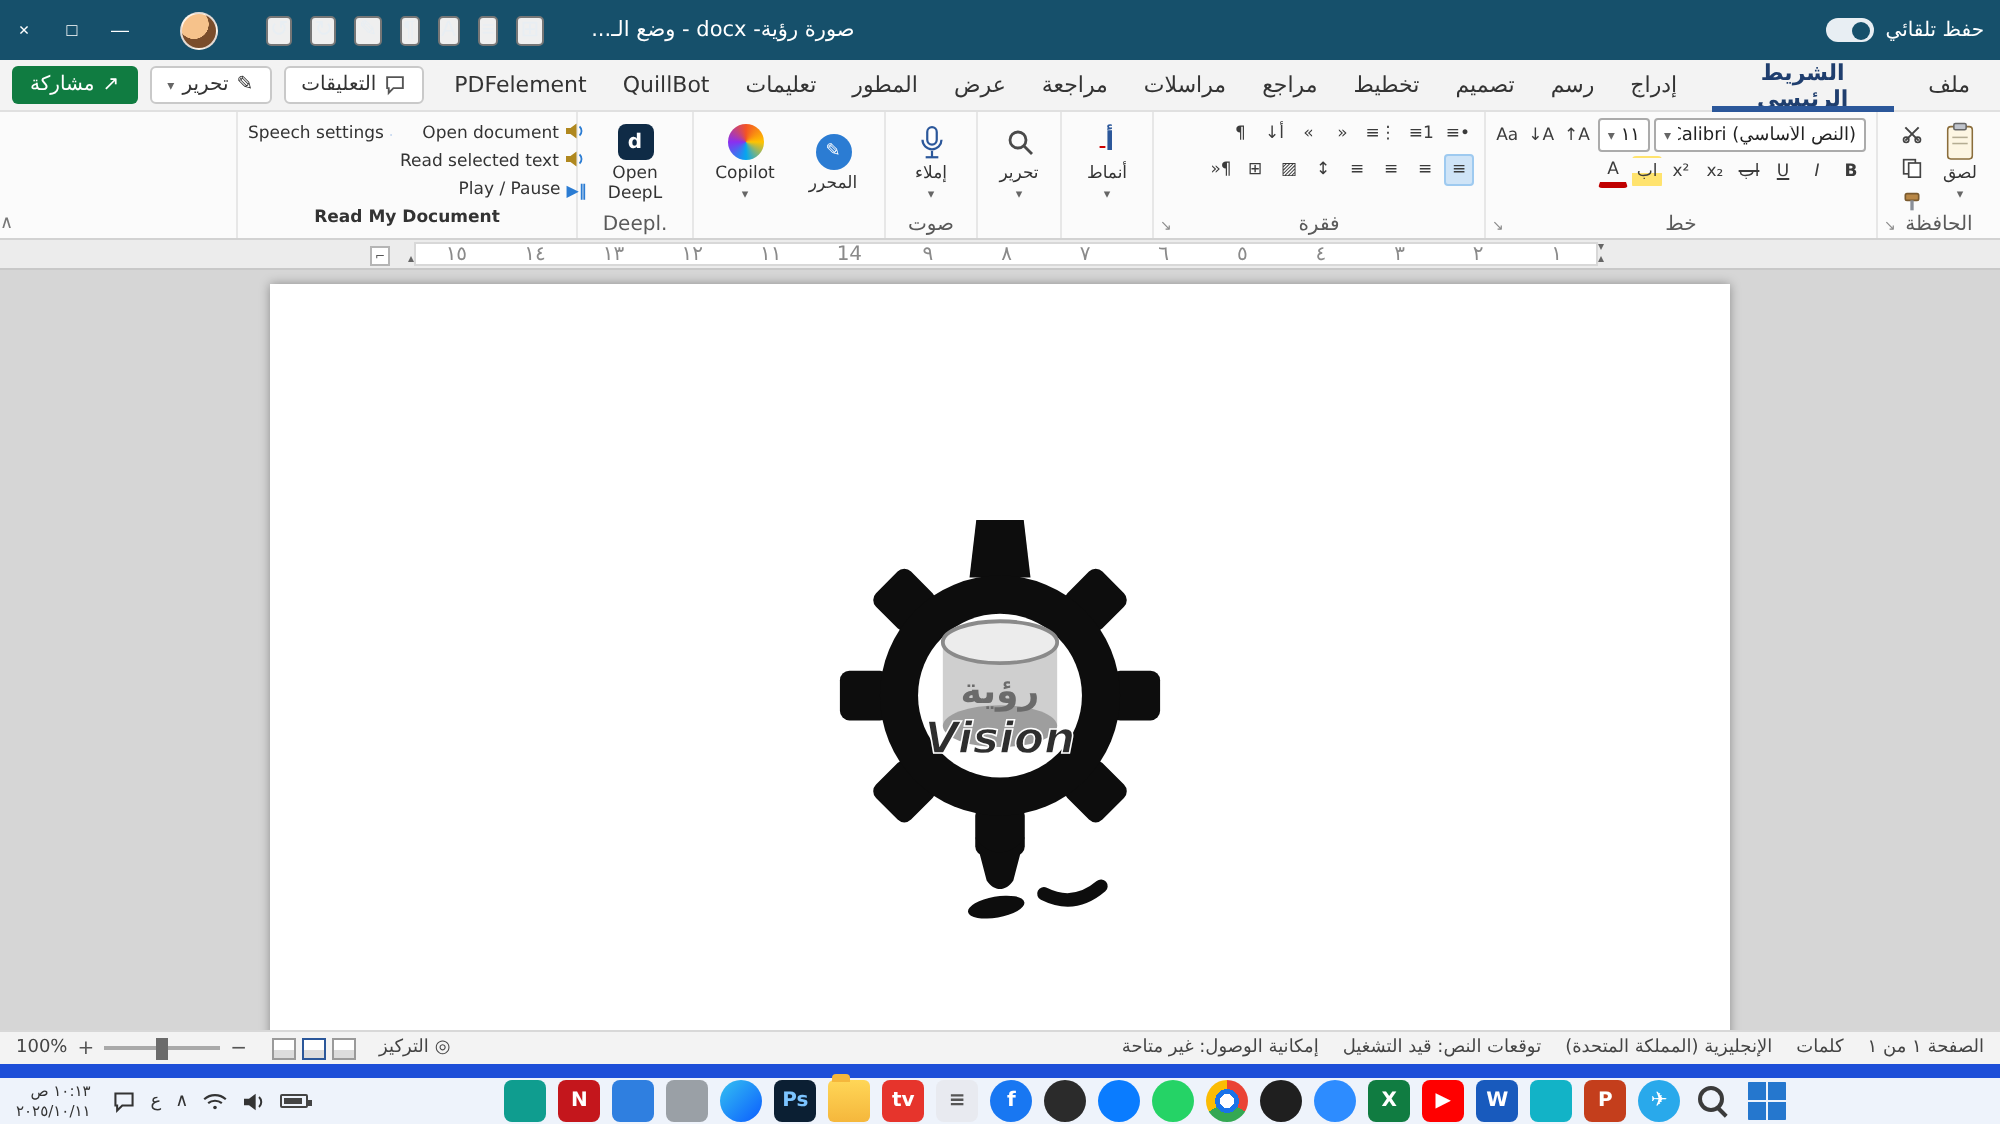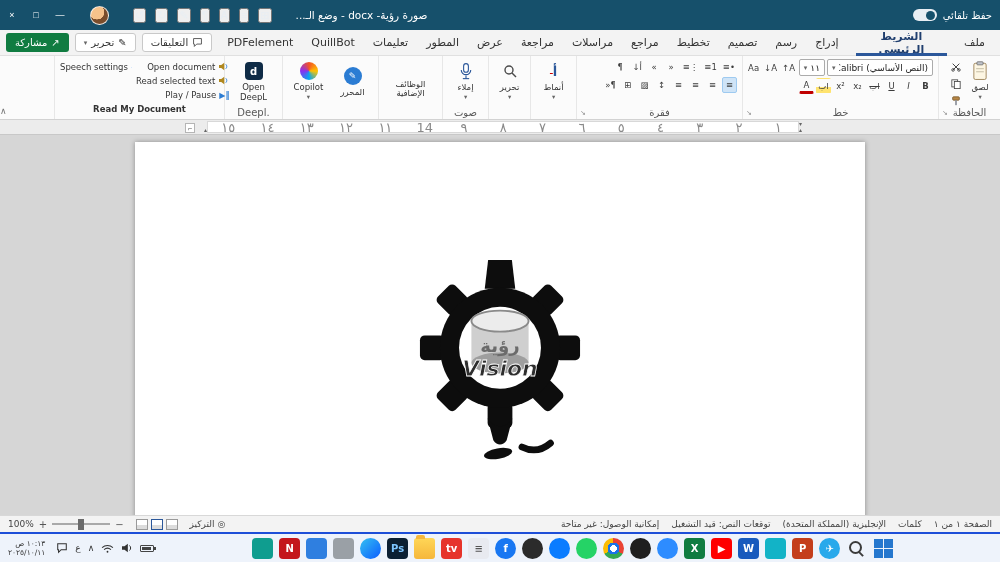--- a/index.html
+++ b/index.html
@@ -60,40 +60,40 @@
   .readgrp{direction:ltr;width:170px}
   .readgrid{display:grid;grid-template-columns:72px 1fr;column-gap:4px;padding-top:1px}
   .readrow{display:flex;align-items:center;justify-content:flex-end;gap:3px;height:14px;font-size:8.5px;color:#333;background:transparent;border:0;cursor:pointer;font-family:inherit;white-space:nowrap}
   .readrow .pp{display:none;color:#2b7cd3;font-size:8px;font-weight:bold}
   .readrow.play .pp{display:inline}
   .readlabel{font-size:8.5px;font-weight:bold;color:#333;text-align:center;direction:ltr}
 
   
   .rulerbar{height:15px;background:#ececec;position:relative;flex:0 0 auto;border-bottom:1px solid #c8c8c8}
   .ruler-white{position:absolute;top:2px;bottom:2px;right:202px;width:590px;background:#fff;display:flex;direction:rtl;align-items:center;box-shadow:0 0 0 1px #d8d8d8}
-  .rcell{width:39.3px;text-align:center;font-size:13px;color:#8a8a8a;flex:0 0 auto}
+  .rcell{width:39.3px;text-align:center;font-size:10px;color:#8a8a8a;flex:0 0 auto}
   .ind{position:absolute;font-size:6px;color:#666;line-height:1}
   .tabsel{position:absolute;left:185px;top:2.5px;width:10px;height:10px;background:#fff;border:1px solid #b5b5b5;font-size:6px;color:#555;text-align:center;line-height:9px;cursor:pointer}
 
   
   .docarea{flex:1;position:relative;overflow:hidden}
   .page{position:absolute;top:7px;left:135px;width:730px;height:600px;background:var(--page,#fff);box-shadow:0 0 5px rgba(0,0,0,.35);cursor:text}
   .logo{position:absolute;top:118px;left:50%;transform:translateX(-50%)}
 
   
   .statusbar{height:17px;background:#f3f3f3;border-top:1px solid #d8d8d8;display:flex;align-items:center;font-size:9px;color:#444;padding:0 8px;gap:12px;flex:0 0 auto}
   .sitem{cursor:pointer;white-space:nowrap;background:transparent;border:0;font-family:inherit;font-size:9px;color:#444;display:flex;align-items:center;gap:3px}
   .zoomctl{direction:ltr;display:flex;align-items:center;gap:5px}
   .ztrack{width:58px;height:2.5px;background:#a9a9a9;position:relative;cursor:pointer}
   .zthumb{position:absolute;left:26px;top:-4px;width:6px;height:11px;background:#6b6b6b}
   .zbtn{border:0;background:transparent;font-size:10px;color:#555;cursor:pointer;font-family:inherit}
   .viewbtn{width:12px;height:11px;border:1px solid #9a9a9a;background:linear-gradient(#fff 55%,#dcdcdc 55%);cursor:pointer;padding:0}
 
   
-  .taskbar{height:30px;background:var(--taskbar,#eef3fb);border-top:2px solid #1d4ed8;display:flex;align-items:center;direction:ltr;padding:0 8px;flex:0 0 auto}
+  .taskbar{height:30px;background:var(--taskbar,#eef3fb);border-top:7px solid #1d4ed8;display:flex;align-items:center;direction:ltr;padding:0 8px;flex:0 0 auto}
   .tray{display:flex;align-items:center;gap:7px;direction:ltr}
   .clock{direction:rtl;text-align:right;font-size:7.5px;color:#333;line-height:1.25;cursor:default;margin-right:4px}
   .trayicon{color:#333;font-size:9px;display:flex;align-items:center;cursor:pointer;background:transparent;border:0;font-family:inherit}
   .battery{width:14px;height:7px;border:1px solid #444;border-radius:1px;position:relative}
   .battery::after{content:"";position:absolute;right:-3px;top:1.5px;width:2px;height:3px;background:#444}
   .battery::before{content:"";position:absolute;left:1px;top:1px;bottom:1px;width:9px;background:#444}
   .apps{display:flex;align-items:center;gap:6px;margin:0 auto}
   .app{width:21px;height:21px;border-radius:4px;border:0;cursor:pointer;background:var(--bg,transparent);color:var(--fg,#fff);font-size:10px;font-weight:bold;display:flex;align-items:center;justify-content:center;font-family:inherit;direction:ltr;padding:0}
   .app.round{border-radius:50%}
   .app.folder{position:relative;background:linear-gradient(#ffd657,#f5b73c);border-radius:3px}
@@ -307,31 +307,20 @@
               <line x1="10" y1="17" x2="10" y2="21" stroke="#2b579a" stroke-width="1.4"></line>
               <line x1="6" y1="21" x2="14" y2="21" stroke="#2b579a" stroke-width="1.4"></line>
             </svg>
         </span>
         <span>إملاء</span>
         <span class="caret">▾</span>
       </button>
       <span class="glabel">صوت</span>
     </div>
 
-    <div class="rgroup" style="width:64px;align-items:center">
-      <button class="bigbtn" style="white-space:normal;line-height:1.1">
-        <span class="bicon addins-icon">
-            <i style="background:#e74856"></i>
-            <i style="background:#0078d7"></i>
-            <i style="background:#ffb900"></i>
-            <i style="background:#10893e"></i>
-          </span>
-        <span style="text-align:center">الوظائف الإضافية</span>
-      </button>
-    </div>
 
     <div class="rgroup" style="width:96px">
       <div class="rrow" style="justify-content:center;gap:4px">
         <button class="bigbtn">
           <span class="bicon">
               <span class="circle-icon editor-icon">✎</span>
             </span>
           <span>المحرر</span>
         </button>
         <button class="bigbtn" style="direction:ltr">

